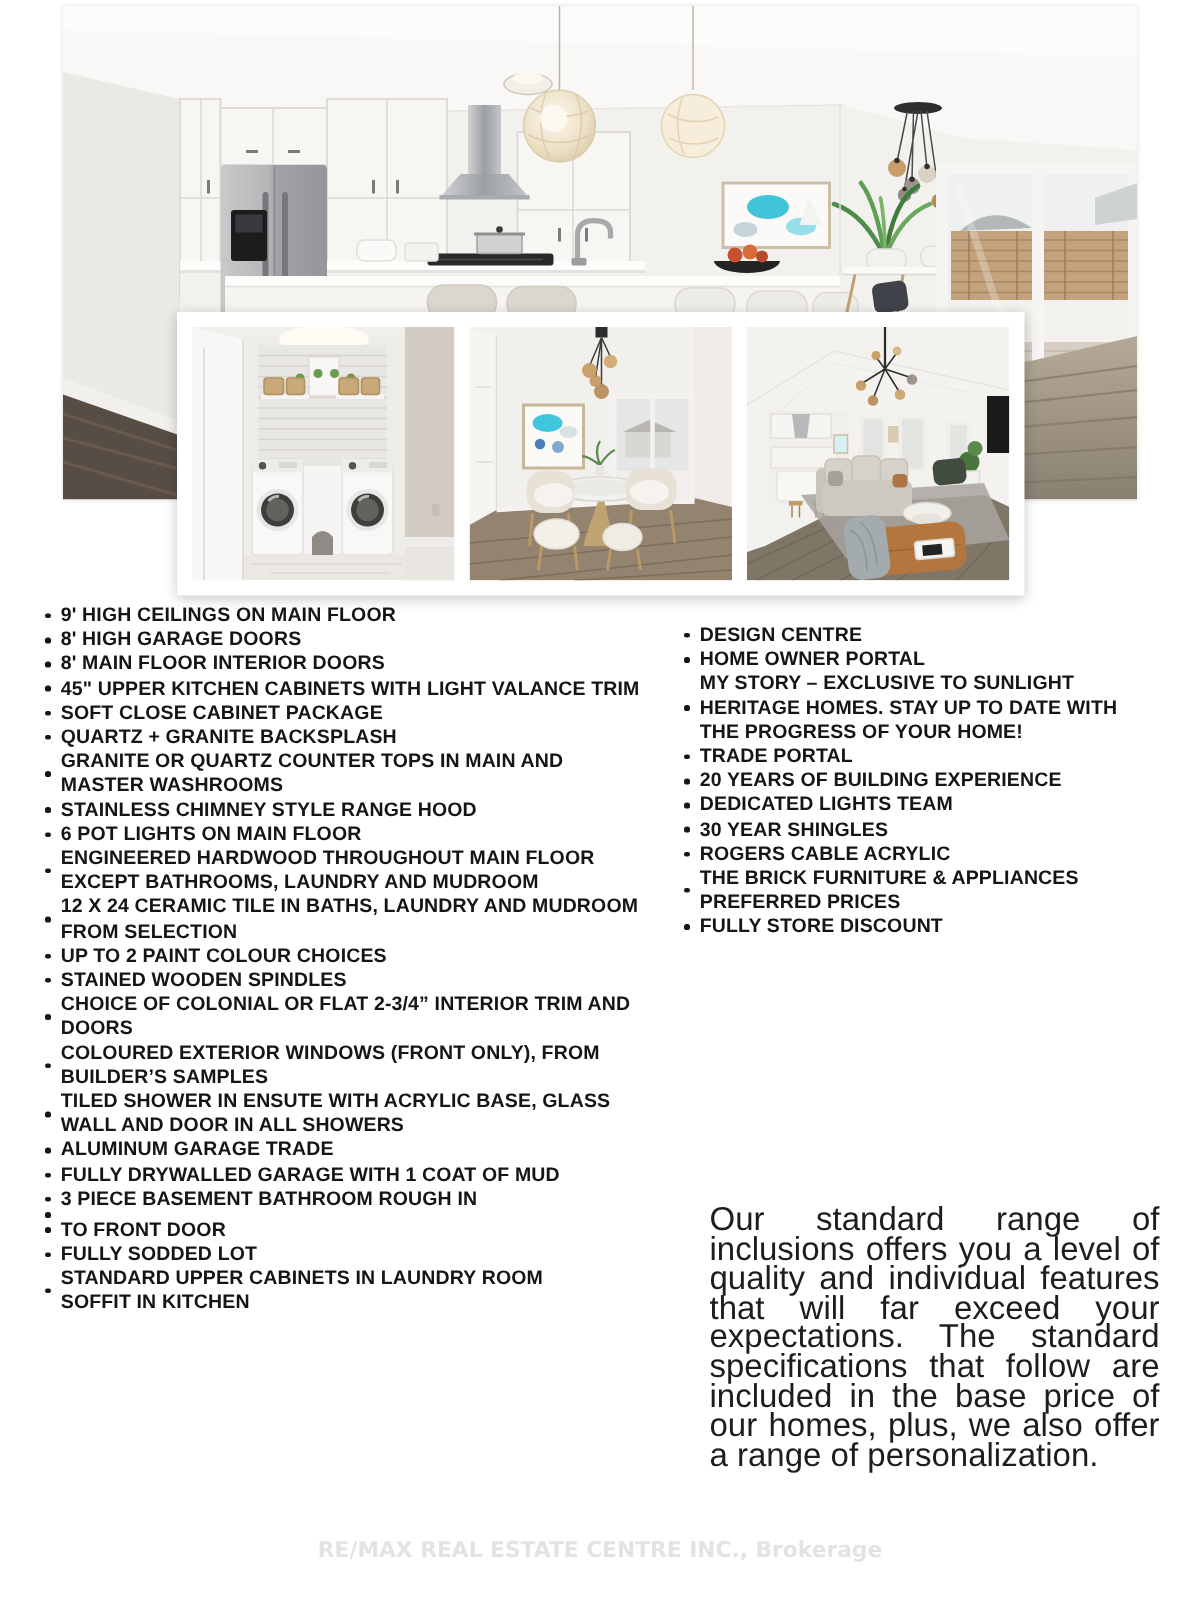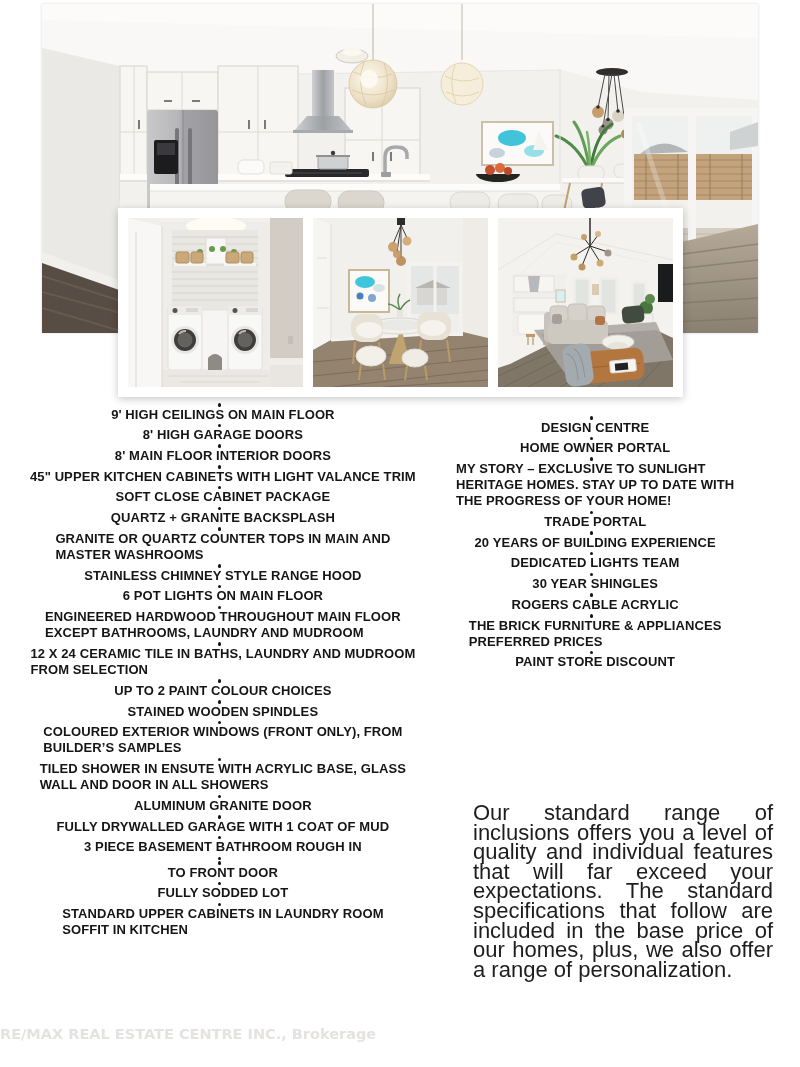--- a/index.html
+++ b/index.html
@@ -11,33 +11,33 @@
                 box-shadow:0 0 3px rgba(0,0,0,.14); }
   .photo-main svg { display:block; width:100%; height:100%; }
   .photo-strip { position:absolute; left:118px; top:208px; display:flex; gap:10px;
                  padding:10px; background:#fff; box-shadow:0 2px 8px rgba(0,0,0,.22); }
   .photo-card { width:175px; height:169px; overflow:hidden; }
   .photo-card svg { display:block; width:100%; height:100%; }
 
   
   .features { position:absolute; list-style:none; margin:0; padding:0;
               color:#151515; font-weight:bold; font-size:13px; line-height:16.2px; }
-  .features li { display:flex; align-items:center;flex-direction:column; }
+  .features li { display:flex; align-items:center; }
   .features .dot { flex:0 0 auto; width:3.5px; height:3.5px; border-radius:50%;
                    background:#151515; margin-right:7px; margin-top:1px; }
   .features .txt { white-space:pre; letter-spacing:.1px; }
   .features-left  { left:30px;  top:402px; }
   .features-right { left:456px; top:415px; }
 
   
   .intro { position:absolute; left:473px; top:803px; width:300px; margin:0;
            font-size:22px; line-height:19.6px; color:#1d1d1d; text-align:justify; }
 
   
-  .watermark { position:absolute; left:0; right:0; top:1026px; 
+  .watermark { position:absolute; left:0; right:0; top:1026px; text-align:center;
                font-family:"DejaVu Sans", sans-serif; font-size:14.5px; font-weight:600;
                color:#e4e3e1; }
 </style>
 </head>
 <body>
 
 <div class="page">
 
   <div class="photo-main">
     <svg viewBox="0 0 716 329" preserveAspectRatio="none">
@@ -445,31 +445,36 @@
       <li>
         <span class="dot"></span>
         <span class="txt">UP TO 2 PAINT COLOUR CHOICES</span>
       </li>
       <li>
         <span class="dot"></span>
         <span class="txt">STAINED WOODEN SPINDLES</span>
       </li>
       <li>
         <span class="dot"></span>
+        <span class="txt">CHOICE OF COLONIAL OR FLAT 2-3/4” INTERIOR TRIM AND
+DOORS</span>
+      </li>
+      <li>
+        <span class="dot"></span>
         <span class="txt">COLOURED EXTERIOR WINDOWS (FRONT ONLY), FROM
 BUILDER’S SAMPLES</span>
       </li>
       <li>
         <span class="dot"></span>
         <span class="txt">TILED SHOWER IN ENSUTE WITH ACRYLIC BASE, GLASS
 WALL AND DOOR IN ALL SHOWERS</span>
       </li>
       <li>
         <span class="dot"></span>
-        <span class="txt">ALUMINUM GRANITE DOOR</span>
+        <span class="txt">ALUMINUM GARAGE TRADE</span>
       </li>
       <li>
         <span class="dot"></span>
         <span class="txt">FULLY DRYWALLED GARAGE WITH 1 COAT OF MUD</span>
       </li>
       <li>
         <span class="dot"></span>
         <span class="txt">3 PIECE BASEMENT BATHROOM ROUGH IN</span>
       </li>
       <li>
@@ -526,21 +531,21 @@
         <span class="dot"></span>
         <span class="txt">ROGERS CABLE ACRYLIC</span>
       </li>
       <li>
         <span class="dot"></span>
         <span class="txt">THE BRICK FURNITURE &amp; APPLIANCES
 PREFERRED PRICES</span>
       </li>
       <li>
         <span class="dot"></span>
-        <span class="txt">PAINT STORE DISCOUNT</span>
+        <span class="txt">FULLY STORE DISCOUNT</span>
       </li>
     </ul>
 
   <p class="intro">Our standard range of inclusions offers you a level of quality and individual features that will far exceed your expectations. The standard specifications that follow are included in the base price of our homes, plus, we also offer a range of personalization.</p>
 
   <div class="watermark">RE/MAX REAL ESTATE CENTRE INC., Brokerage</div>
 
 </div>
 
 </body></html>

